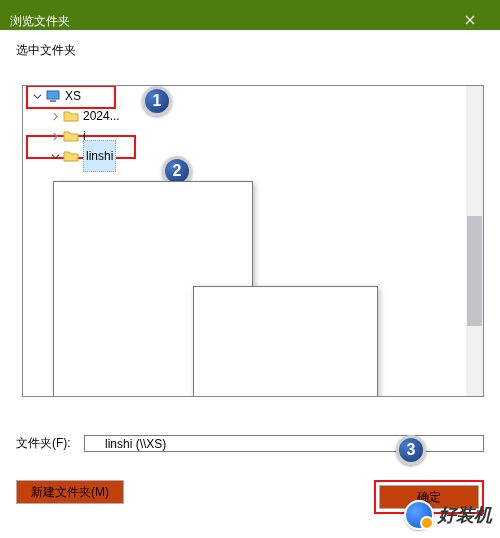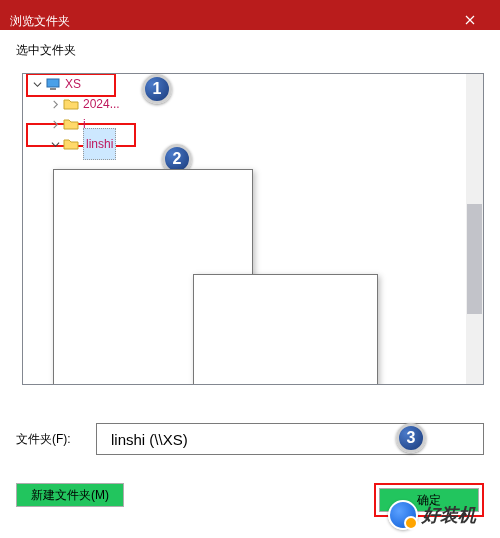--- a/index.html
+++ b/index.html
@@ -1,50 +1,50 @@
 <!DOCTYPE html>
 <html><head>
   <meta charset="utf-8">
   <style>
     * { margin: 0; padding: 0; box-sizing: border-box; font-family: "Microsoft YaHei", Tahoma, sans-serif; font-size: 12px; }
     body { width: 500px; height: 538px; background: #fff; overflow: hidden; position: relative; }
-    .titlebar { height: 30px; background: #b91c1c; color: #fff; display: flex; align-items: center; padding: 12px 8px 0 10px; }
+    .titlebar { height: 30px; background: #4d7c0f; color: #fff; display: flex; align-items: center; padding: 12px 8px 0 10px; }
     .titlebar-title { flex: 1; font-size: 12px; }
     .titlebar-close { width: 45px; height: 30px; display: flex; align-items: center; justify-content: center; cursor: pointer; }
     .titlebar-close svg { width: 10px; height: 10px; }
     .content { padding: 12px 16px 0 16px; }
-    .prompt { margin-bottom: 14px; font-size: 12px; color: #000; }
+    .prompt { margin-bottom: 26px; font-size: 12px; color: #000; }
     .tree-panel { border: 1px solid #828790; height: 312px; background: #fff; position: relative; overflow: hidden; margin-left: 6px; }
     .tree { position: absolute; left: 4px; top: 0; right: 18px; }
     .scrollbar-v { position: absolute; right: 0; top: 0; width: 17px; height: 100%; background: #f0f0f0; }
     .scrollbar-thumb { position: absolute; right: 1px; top: 130px; width: 15px; height: 110px; background: #c2c3c9; }
     .tree-row { height: 20px; display: flex; align-items: center; position: relative; }
     .expander { width: 12px; height: 12px; display: inline-flex; align-items: center; justify-content: center; cursor: pointer; }
     .expander svg { width: 9px; height: 9px; }
     .node-icon { width: 16px; height: 16px; margin: 0 4px 0 2px; display: inline-flex; align-items: center; justify-content: center; }
-    .node-label { font-size: 12px; color: #be185d; white-space: nowrap; }
+    .node-label { font-size: 12px; color: #000000; white-space: nowrap; }
     .selected .node-label { background: #cde8ff; border: 1px dotted #999; padding: 8px 2px; }
     .redbox { position: absolute; border: 2px solid #e11; pointer-events: none; }
     .redbox1 { left: -1px; top: -1px; width: 90px; height: 24px; }
     .redbox2 { left: -1px; top: 49px; width: 110px; height: 24px; }
     .numbadge { position: absolute; width: 30px; height: 30px; border-radius: 50%; background: radial-gradient(circle at 30% 30%, #4a7ac9, #1a3a7a); border: 3px solid #d0d0d0; color: #fff; font-weight: bold; font-size: 16px; display: flex; align-items: center; justify-content: center; box-shadow: 0 1px 3px rgba(0,0,0,.4); }
     .b1 { left: 115px; top: 0; }
     .b2 { left: 135px; top: 70px; }
     .b3 { left: 380px; top: 0; }
     .blank-rect { position: absolute; background: #fff; border: 1px solid #777; box-shadow: 2px 2px 6px rgba(0,0,0,.25); }
     .r1 { left: 30px; top: 95px; width: 200px; height: 270px; }
     .r2 { left: 170px; top: 200px; width: 185px; height: 180px; }
     .bottom-area { margin-top: 38px; padding: 0 16px; }
-    .folder-row { display: flex; align-items: center; gap: 20px; position: relative; }
+    .folder-row { display: flex; align-items: flex-start; gap: 8px; position: relative; }
     .folder-label { font-size: 12px; color: #000; width: 60px; }
-    .folder-input { flex: 1; height: 32px; border: 1px solid #7a7a7a; padding: 0 14px; font-size: 15px; color: #000; background: #fff; }
+    .folder-input { flex: 1; height: 17px; border: 1px solid #7a7a7a; padding: 0 20px; font-size: 12px; color: #000; background: #fff; }
     .buttons-row { display: flex; justify-content: space-between; margin-top: 28px; padding: 0 16px; position: relative; }
-    .btn { height: 24px; min-width: 100px; border: 1px solid #adadad; background: #22c55e; font-size: 12px; color: #000; cursor: pointer; padding: 0 14px; }
+    .btn { height: 24px; min-width: 100px; border: 1px solid #adadad; background: #c2410c; font-size: 12px; color: #000; cursor: pointer; padding: 0 14px; }
     .btn-ok-wrap { position: relative; border: 2px solid #e11; padding: 3px; }
-    .watermark { position: absolute; right: 24px; bottom: 8px; display: flex; align-items: center; gap: 4px; }
+    .watermark { position: absolute; right: 8px; bottom: 8px; display: flex; align-items: center; gap: 4px; }
     .wm-logo { width: 30px; height: 30px; border-radius: 50%; background: radial-gradient(circle at 35% 35%, #5aa0ff, #0a5ad6); border: 2px solid #fff; position: relative; box-shadow: 0 1px 3px rgba(0,0,0,.3); }
     .wm-logo::after { content: ""; position: absolute; right: -2px; bottom: -2px; width: 10px; height: 10px; border-radius: 50%; background: #ffa500; border: 2px solid #fff; }
     .wm-text { font-size: 18px; font-weight: bold; color: #333; font-style: italic; }
     .sp0 { padding-left: 4px; }
     .sp1 { padding-left: 22px; }
   </style>
 </head>
 <body>
 
 <div class="titlebar">

